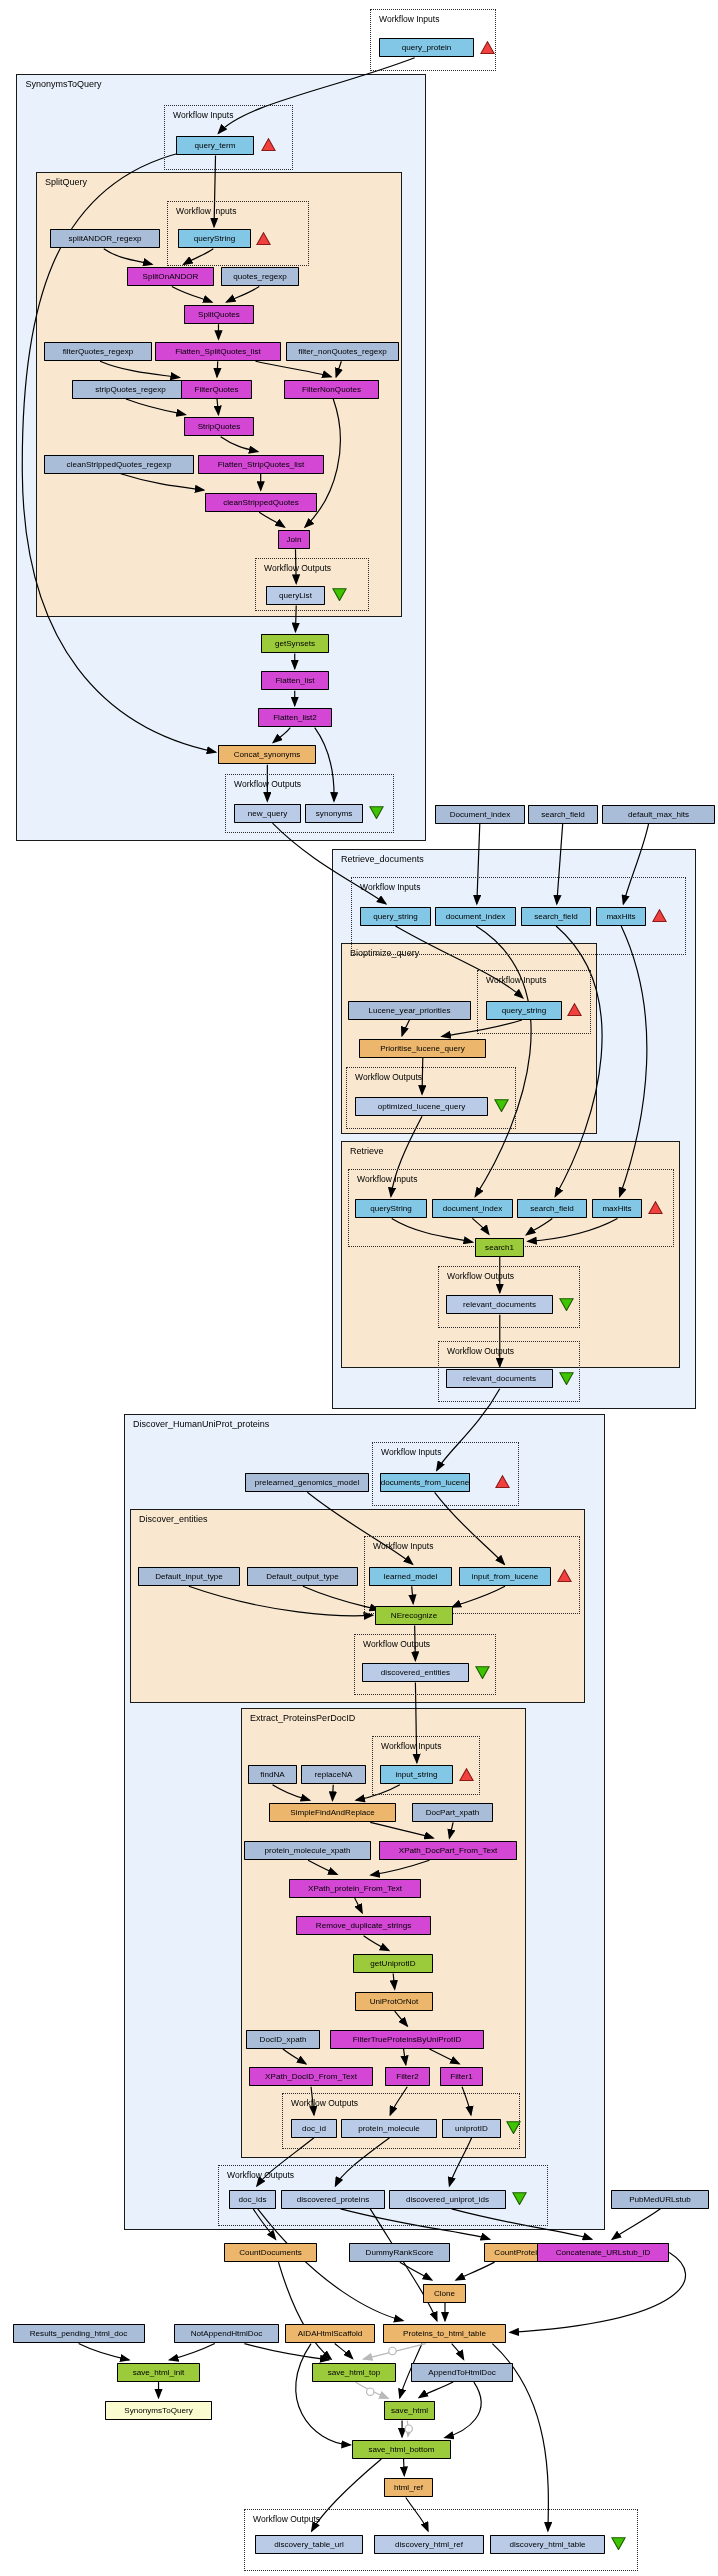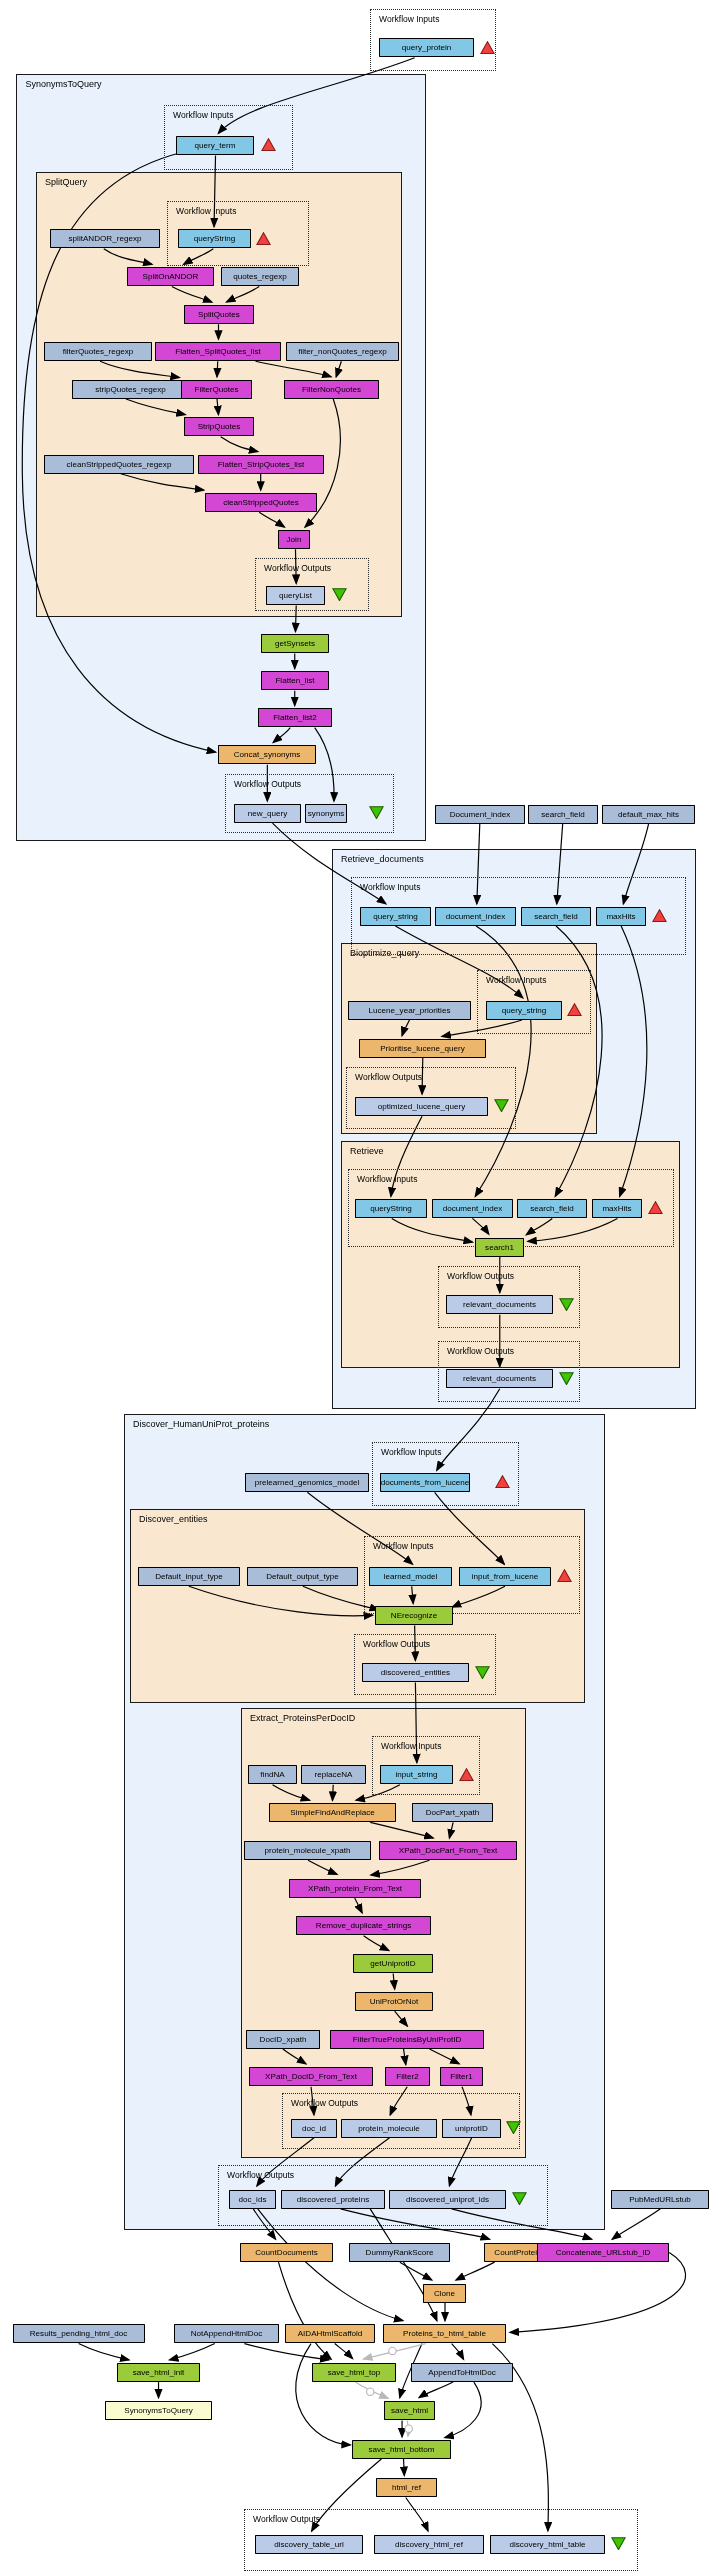--- a/index.html
+++ b/index.html
@@ -246,25 +246,25 @@
 <div class="node const" style="left:44px;top:455px;width:150px">cleanStrippedQuotes_regexp</div>
 <div class="node pm" style="left:198px;top:455px;width:126px">Flatten_StripQuotes_list</div>
 <div class="node pm" style="left:205px;top:493px;width:112px">cleanStrippedQuotes</div>
 <div class="node pm" style="left:278px;top:530px;width:32px">Join</div>
 <div class="node outp" style="left:266px;top:586px;width:59px">queryList</div>
 <div class="node pg" style="left:261px;top:634px;width:68px">getSynsets</div>
 <div class="node pm" style="left:261px;top:671px;width:68px">Flatten_list</div>
 <div class="node pm" style="left:258px;top:708px;width:74px">Flatten_list2</div>
 <div class="node po" style="left:218px;top:745px;width:98px">Concat_synonyms</div>
 <div class="node outp" style="left:234px;top:804px;width:67px">new_query</div>
-<div class="node outp" style="left:305px;top:804px;width:42px">synonyms</div>
+<div class="node outp" style="left:305px;top:804px;width:58px">synonyms</div>
 
 <div class="node const" style="left:435px;top:805px;width:90px">Document_index</div>
 <div class="node const" style="left:528px;top:805px;width:70px">search_field</div>
-<div class="node const" style="left:602px;top:805px;width:93px">default_max_hits</div>
+<div class="node const" style="left:602px;top:805px;width:113px">default_max_hits</div>
 
 <div class="node input" style="left:360px;top:907px;width:71px">query_string</div>
 <div class="node input" style="left:435px;top:907px;width:81px">document_index</div>
 <div class="node input" style="left:521px;top:907px;width:70px">search_field</div>
 <div class="node input" style="left:596px;top:907px;width:50px">maxHits</div>
 
 <div class="node const" style="left:348px;top:1001px;width:123px">Lucene_year_priorities</div>
 <div class="node input" style="left:486px;top:1001px;width:76px">query_string</div>
 <div class="node po" style="left:359px;top:1039px;width:127px">Prioritise_lucene_query</div>
 <div class="node outp" style="left:355px;top:1097px;width:133px">optimized_lucene_query</div>
@@ -305,37 +305,37 @@
 <div class="node pm" style="left:440px;top:2067px;width:43px">Filter1</div>
 <div class="node outp" style="left:291px;top:2119px;width:46px">doc_id</div>
 <div class="node outp" style="left:341px;top:2119px;width:96px">protein_molecule</div>
 <div class="node outp" style="left:442px;top:2119px;width:59px">uniprotID</div>
 
 <div class="node outp" style="left:229px;top:2190px;width:47px">doc_ids</div>
 <div class="node outp" style="left:281px;top:2190px;width:104px">discovered_proteins</div>
 <div class="node outp" style="left:389px;top:2190px;width:117px">discovered_uniprot_ids</div>
 <div class="node const" style="left:611px;top:2190px;width:98px">PubMedURLstub</div>
 
-<div class="node po" style="left:240px;top:2243px;width:93px">CountDocuments</div>
+<div class="node po" style="left:224px;top:2243px;width:93px">CountDocuments</div>
 <div class="node const" style="left:349px;top:2243px;width:101px">DummyRankScore</div>
 <div class="node po" style="left:484px;top:2243px;width:72px">CountProteins</div>
 <div class="node pm" style="left:537px;top:2243px;width:132px">Concatenate_URLstub_ID</div>
 <div class="node po" style="left:423px;top:2284px;width:43px">Clone</div>
 
 <div class="node const" style="left:12.6px;top:2324px;width:132px">Results_pending_html_doc</div>
 <div class="node const" style="left:174px;top:2324px;width:105px">NotAppendHtmlDoc</div>
 <div class="node po" style="left:285px;top:2324px;width:90px">AIDAHtmlScaffold</div>
 <div class="node po" style="left:383px;top:2324px;width:123px">Proteins_to_html_table</div>
 <div class="node pg" style="left:117px;top:2363px;width:83px">save_html_init</div>
 <div class="node pg" style="left:312px;top:2363px;width:84px">save_html_top</div>
 <div class="node const" style="left:411px;top:2363px;width:102px">AppendToHtmlDoc</div>
 <div class="node sink" style="left:105px;top:2401px;width:107px">SynonymsToQuery</div>
 <div class="node pg" style="left:384px;top:2401px;width:51px">save_html</div>
 <div class="node pg" style="left:352px;top:2440px;width:99px">save_html_bottom</div>
-<div class="node po" style="left:376px;top:2478px;width:61px">html_ref</div>
+<div class="node po" style="left:384px;top:2478px;width:49px">html_ref</div>
 
 <div class="node outp" style="left:255px;top:2535px;width:108px">discovery_table_url</div>
 <div class="node outp" style="left:374px;top:2535px;width:110px">discovery_html_ref</div>
 <div class="node outp" style="left:490px;top:2535px;width:115px">discovery_html_table</div>
 
 <svg class="tri" style="left:480px;top:41px" width="15" height="13.3" viewBox="0 0 20 18">
     <polygon points="10,1 19,17 1,17" fill="#f0413f" stroke="#8b1a18" stroke-width="1.5"></polygon>
   </svg>
 <svg class="tri" style="left:261px;top:138px" width="15" height="13.3" viewBox="0 0 20 18">
     <polygon points="10,1 19,17 1,17" fill="#f0413f" stroke="#8b1a18" stroke-width="1.5"></polygon>

